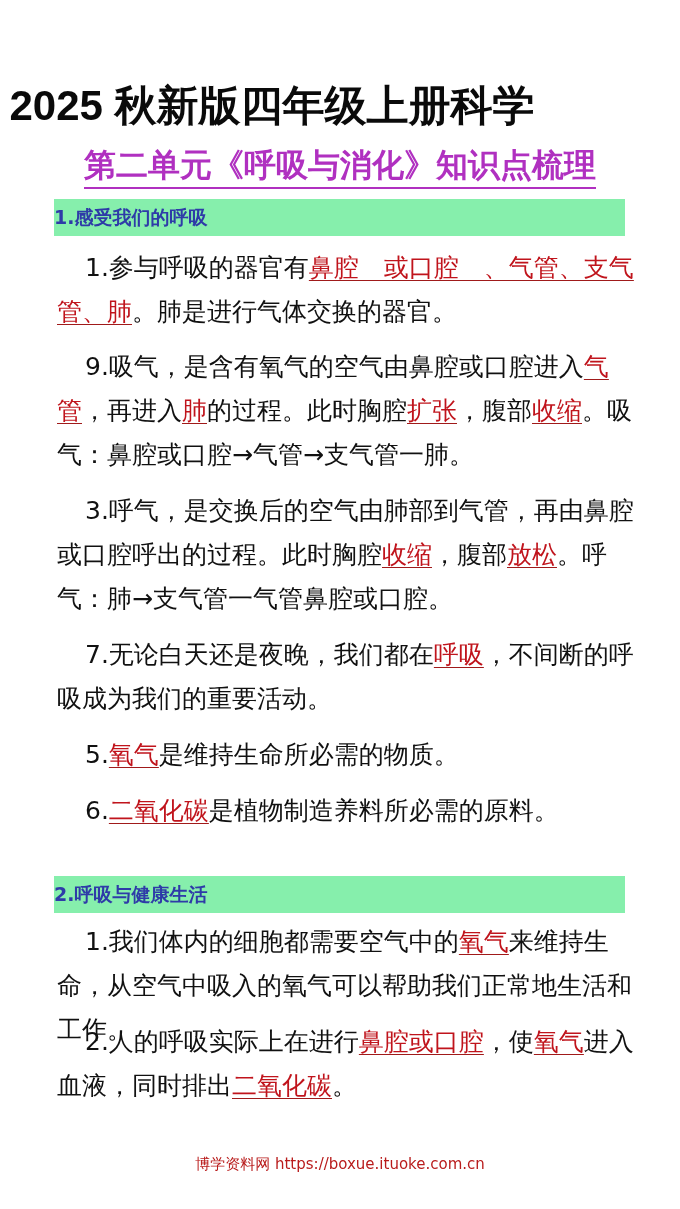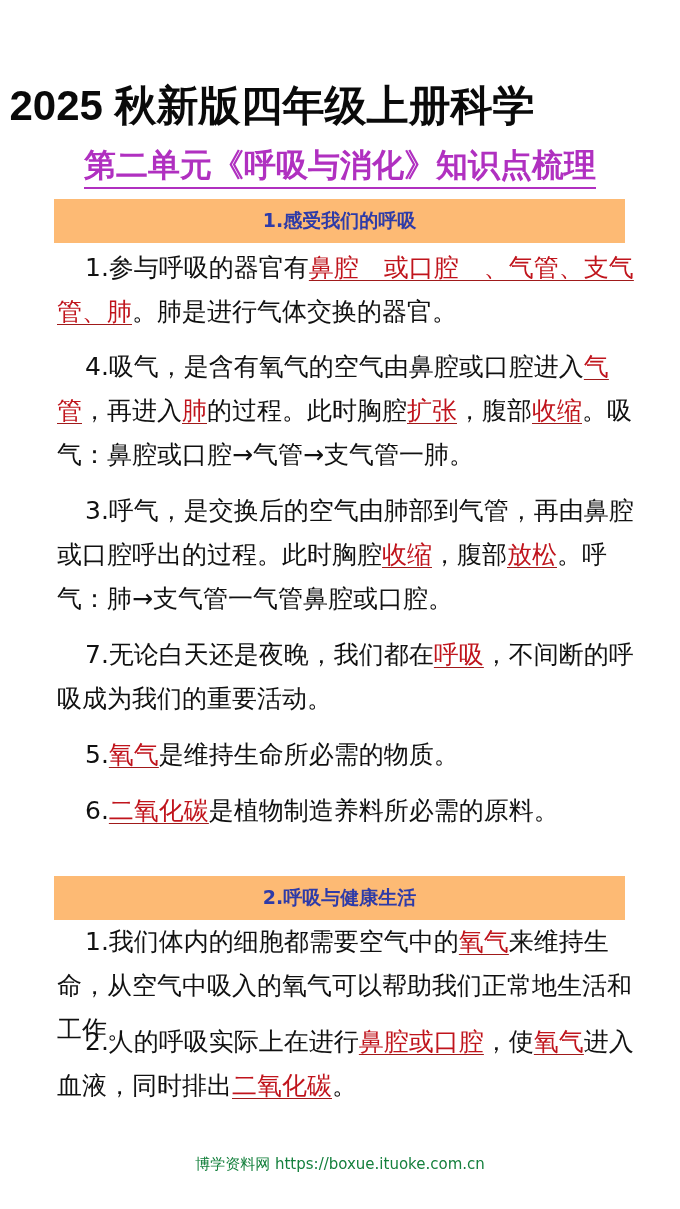--- a/index.html
+++ b/index.html
@@ -11,56 +11,56 @@
     font-family: "Liberation Sans", "DejaVu Sans", sans-serif;
     font-weight: bold; font-size: 42px; line-height: 52px; color: #0a0a0a; letter-spacing: 0px;
   }
   .subtitle-wrap { position: absolute; left: 0; top: 144px; width: 680px; text-align: center; }
   .subtitle {
     display: inline-block; font-weight: bold; font-size: 32px; line-height: 42px;
     color: #b030c0; border-bottom: 2px solid #b030c0; padding-bottom: 1px;
   }
 
   .band {
-    position: absolute; left: 54px; width: 571px; height: 44px; background: #fdba74;
-    display: flex; align-items: center; justify-content: center;
+    position: absolute; left: 54px; width: 571px; height: 37px; background: #86efac;
+    display: flex; align-items: center; justify-content: flex-start;
   }
   .band span { font-weight: bold; font-size: 19px; color: #2e3ba8; }
   .band-1 { top: 199px; }
   .band-2 { top: 876px; }
 
   .para {
     position: absolute; left: 57px; width: 580px; font-size: 25px; line-height: 44px; color: #111;
   }
   .para .indent { display: inline-block; width: 28px; }
   .hl { color: #c0141c; text-decoration: underline; text-decoration-color: #a01a1a; text-underline-offset: 4px; text-decoration-thickness: 1px; }
 
   .footer {
     position: absolute; left: 0; top: 1155px; width: 680px; text-align: center;
-    font-size: 15px; color: #15803d; font-family: "DejaVu Sans", sans-serif;
+    font-size: 15px; color: #b91c1c; font-family: "DejaVu Sans", sans-serif;
   }
 </style>
 </head>
 <body>
 
 <div class="title">2025 秋新版四年级上册科学</div>
 <div class="subtitle-wrap">
   <span class="subtitle">第二单元《呼吸与消化》知识点梳理</span>
 </div>
 
 <div class="band band-1">
   <span>1.感受我们的呼吸</span>
 </div>
 
 <div class="para" style="top:246px;">
   <span class="indent"></span><span>1.参与呼吸的器官有</span><span class="hl">鼻腔　或口腔　、气管、支气管、肺</span><span>。肺是进行气体交换的器官。</span>
 </div>
 
 <div class="para" style="top:345px;">
-  <span class="indent"></span><span>4.吸气，是含有氧气的空气由鼻腔或口腔进入</span><span class="hl">气管</span><span>，再进入</span><span class="hl">肺</span><span>的过程。此时胸腔</span><span class="hl">扩张</span><span>，腹部</span><span class="hl">收缩</span><span>。吸气：鼻腔或口腔→气管→支气管一肺。</span>
+  <span class="indent"></span><span>9.吸气，是含有氧气的空气由鼻腔或口腔进入</span><span class="hl">气管</span><span>，再进入</span><span class="hl">肺</span><span>的过程。此时胸腔</span><span class="hl">扩张</span><span>，腹部</span><span class="hl">收缩</span><span>。吸气：鼻腔或口腔→气管→支气管一肺。</span>
 </div>
 
 <div class="para" style="top:489px;">
   <span class="indent"></span><span>3.呼气，是交换后的空气由肺部到气管，再由鼻腔或口腔呼出的过程。此时胸腔</span><span class="hl">收缩</span><span>，腹部</span><span class="hl">放松</span><span>。呼气：肺→支气管一气管鼻腔或口腔。</span>
 </div>
 
 <div class="para" style="top:633px;">
   <span class="indent"></span><span>7.无论白天还是夜晚，我们都在</span><span class="hl">呼吸</span><span>，不间断的呼吸成为我们的重要活动。</span>
 </div>
 

